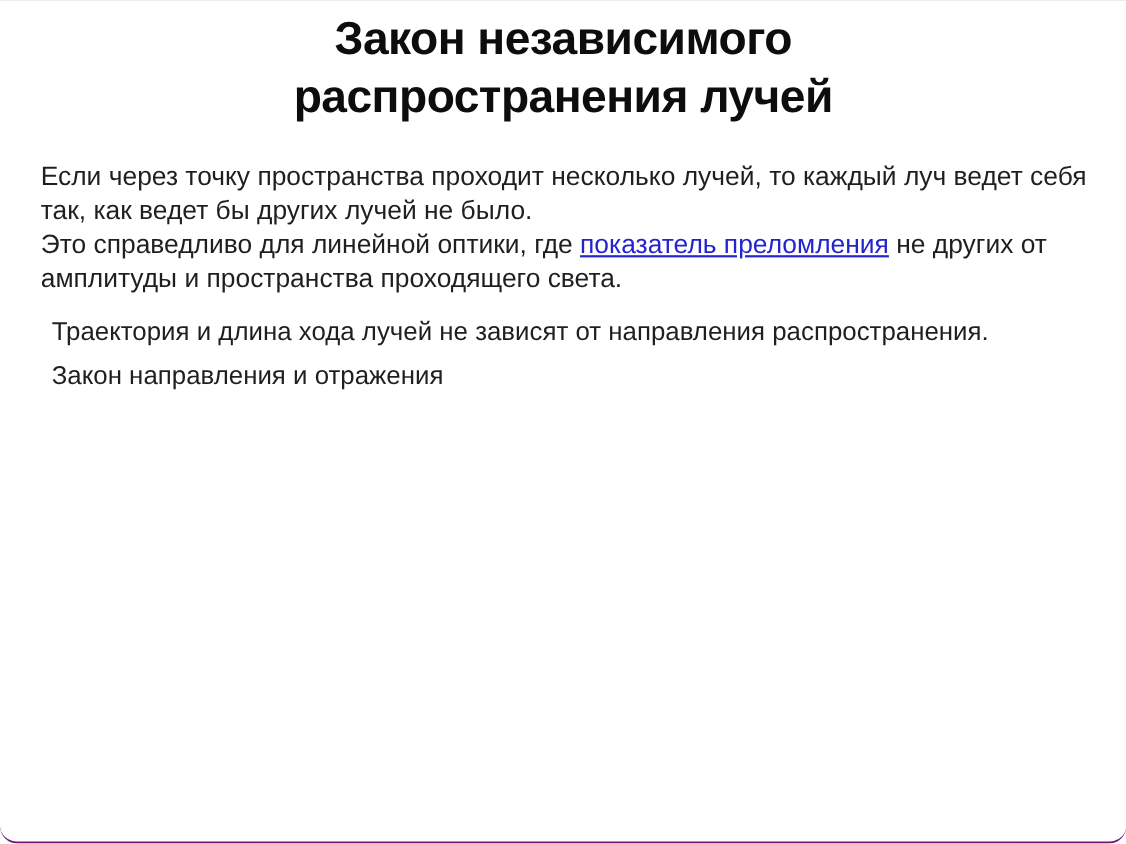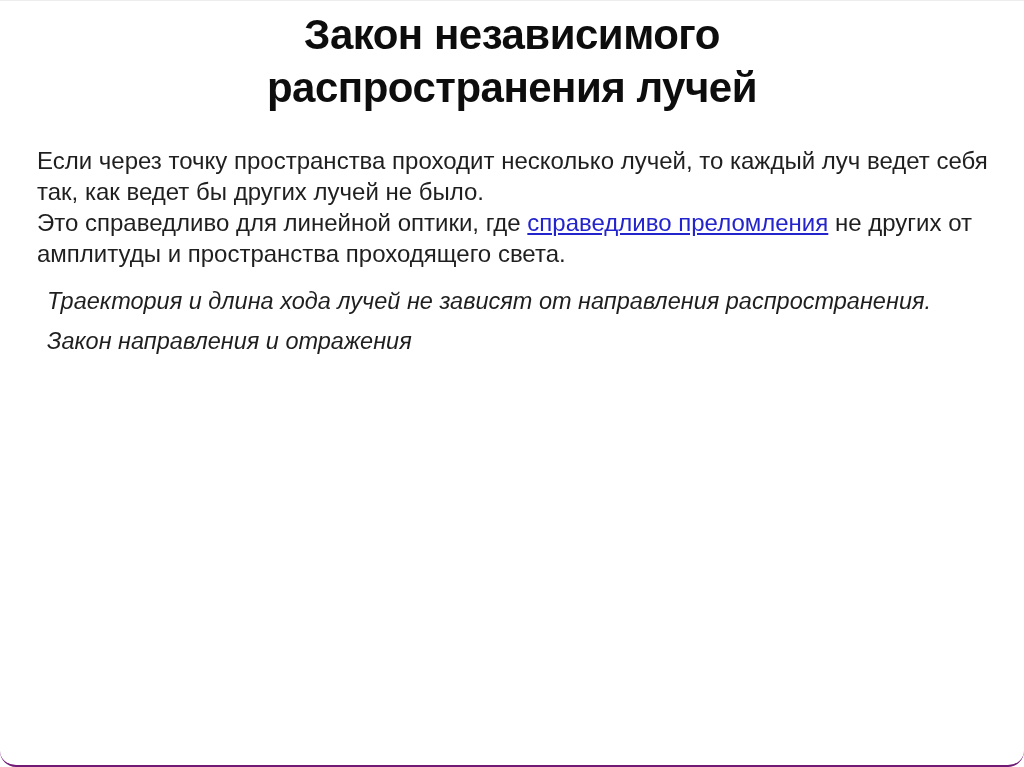--- a/index.html
+++ b/index.html
@@ -36,35 +36,34 @@
   .refraction-link {
     color: #2424cd;
     text-decoration: underline;
     cursor: pointer;
   }
   .law-list {
     margin: 17px 30px 0 47px;
     font-size: 23.5px;
     line-height: 31px;
     color: #1f1f1f;
-    font-style: italic;
   }
   .law-list .list-item { margin-bottom: 9px; white-space: nowrap; }
 </style>
 </head>
 <body>
 
 <div class="slide">
 
   <h1 class="title">Закон независимого распространения лучей</h1>
 
   <div class="body-text">
     <div class="body-line">Если через точку пространства проходит несколько лучей, то каждый луч ведет себя</div>
     <div class="body-line">так, как ведет бы других лучей не было.</div>
-    <div class="body-line"><span>Это справедливо для линейной оптики, где </span><a class="refraction-link">справедливо преломления</a><span> не других от</span></div>
+    <div class="body-line"><span>Это справедливо для линейной оптики, где </span><a class="refraction-link">показатель преломления</a><span> не других от</span></div>
     <div class="body-line">амплитуды и пространства проходящего света.</div>
   </div>
 
   <div class="law-list">
     <div class="list-item">Траектория и длина хода лучей не зависят от направления распространения.</div>
     <div class="list-item">Закон направления и отражения</div>
   </div>
 
 </div>
 

